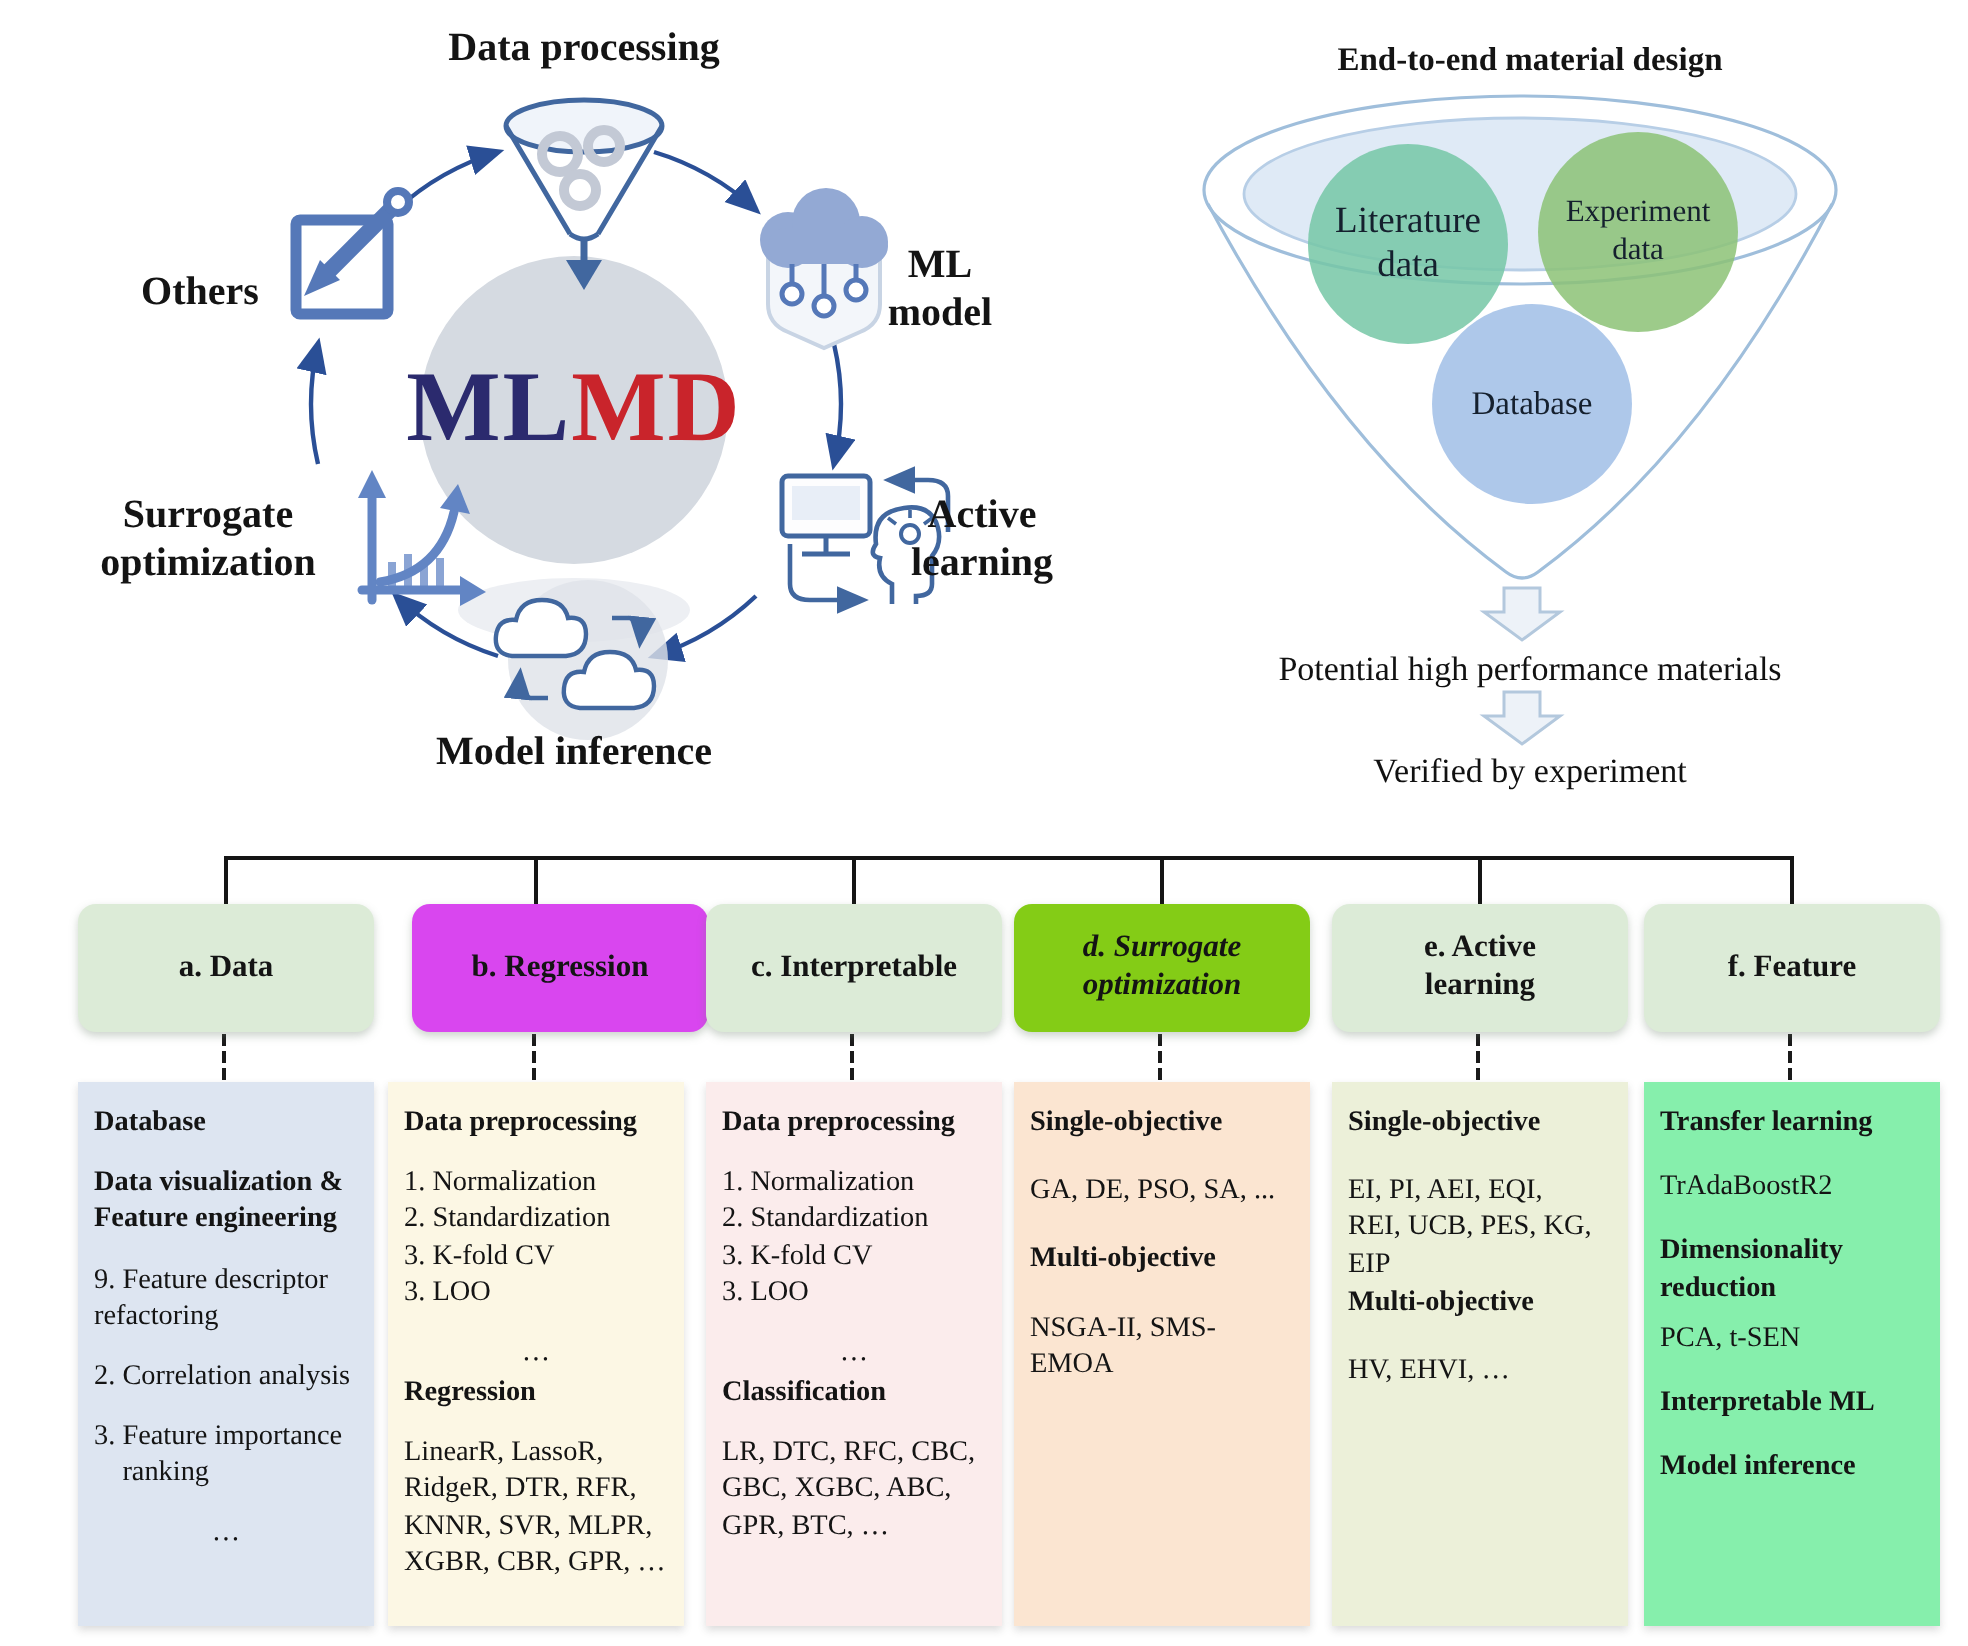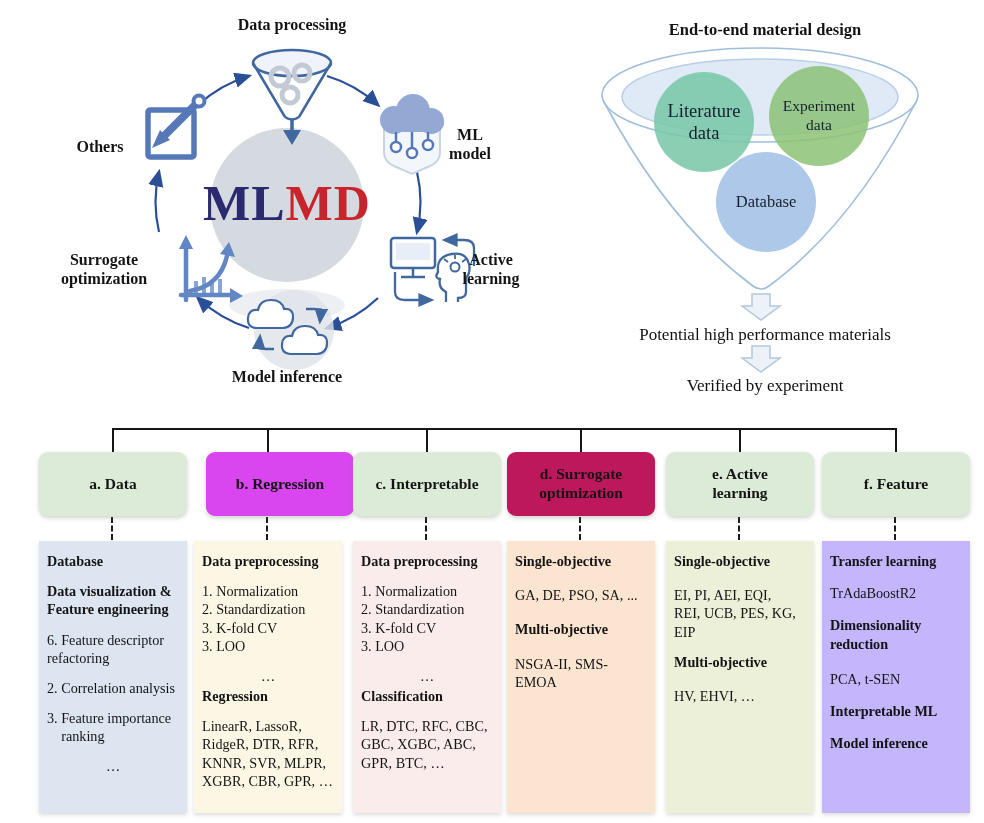--- a/index.html
+++ b/index.html
@@ -2,21 +2,21 @@
 <html><head>
 <meta charset="utf-8">
 <style>
   html,body{margin:0;padding:0;background:#fff;}
   .stage{position:relative;width:984px;height:823px;background:#ffffff;
          font-family:"Liberation Serif","DejaVu Serif",serif;overflow:hidden;color:#141414;}
   svg{position:absolute;left:0;top:0;}
 
   
   .cycle{position:absolute;left:28px;top:0;width:510px;height:415px;}
-  .clabel{position:absolute;transform:translate(-50%,-50%);font-weight:bold;font-size:16px;
+  .clabel{position:absolute;transform:translate(-50%,-50%);font-weight:bold;font-size:20px;
           line-height:1.18;color:#141414;white-space:pre-line;text-align:center;}
   .clabel.left{text-align:center;}
   .mlmd{position:absolute;left:259px;top:203px;transform:translate(-50%,-50%);
         font-size:50px;font-weight:bold;letter-spacing:1px;white-space:nowrap;}
   .mlmd .ml{color:#2b2a6e;}
   .mlmd .md{color:#c9242b;}
 
   
   .funnel{position:absolute;left:555px;top:10px;width:420px;height:400px;}
   .f-title{position:absolute;left:0;top:10px;width:100%;text-align:center;
@@ -204,31 +204,31 @@
     <div class="dash" style="left:111px;"></div>
     <div class="dash" style="left:266px;"></div>
     <div class="dash" style="left:425px;"></div>
     <div class="dash" style="left:579px;"></div>
     <div class="dash" style="left:738px;"></div>
     <div class="dash" style="left:894px;"></div>
 
     <div class="col-hdr" style="left: 39px; background: rgb(220, 235, 215);">a. Data</div>
     <div class="col-hdr" style="left: 206px; background: #d946ef;">b. Regression</div>
     <div class="col-hdr" style="left: 353px; background: rgb(220, 235, 215);">c. Interpretable</div>
-    <div class="col-hdr" style="left: 507px; background: #be185d;">d. Surrogate
+    <div class="col-hdr" style="left: 507px; background: #84cc16; font-style: italic;">d. Surrogate
 optimization</div>
     <div class="col-hdr" style="left: 666px; background: rgb(220, 235, 215);">e. Active
 learning</div>
     <div class="col-hdr" style="left: 822px; background: rgb(220, 235, 215);">f. Feature</div>
 
     <div class="col-body" style="left: 39px; background: rgb(221, 229, 241);">
       <div class="blk bold">Database</div>
       <div class="blk bold">Data visualization &amp;
 Feature engineering</div>
-      <div class="blk">6. Feature descriptor
+      <div class="blk">9. Feature descriptor
 refactoring</div>
       <div class="blk">2. Correlation analysis</div>
       <div class="blk">3. Feature importance
 &nbsp;&nbsp;&nbsp;&nbsp;ranking</div>
       <div class="blk center">…</div>
     </div>
 
     <div class="col-body" style="left: 194px; background: rgb(252, 247, 228);">
       <div class="blk bold">Data preprocessing</div>
       <div class="blk">1. Normalization
@@ -259,31 +259,31 @@
     <div class="col-body" style="left: 507px; background: rgb(251, 229, 209);">
       <div class="blk bold" style="margin-bottom:16px;">Single-objective</div>
       <div class="blk" style="margin-bottom:16px;">GA, DE, PSO, SA, ...</div>
       <div class="blk bold" style="margin-bottom:16px;">Multi-objective</div>
       <div class="blk">NSGA-II, SMS-
 EMOA</div>
     </div>
 
     <div class="col-body" style="left: 666px; background: rgb(236, 240, 217);">
       <div class="blk bold" style="margin-bottom:16px;">Single-objective</div>
-      <div class="blk" style="margin-bottom:12px;">EI, PI,  AEI, EQI,
+      <div class="blk" style="margin-bottom:1px;">EI, PI,  AEI, EQI,
 REI, UCB, PES, KG,
 EIP</div>
       <div class="blk bold" style="margin-bottom:16px;">Multi-objective</div>
       <div class="blk">HV, EHVI, …</div>
     </div>
 
-    <div class="col-body" style="left: 822px; background: #c4b5fd;">
+    <div class="col-body" style="left: 822px; background: #86efac;">
       <div class="blk bold" style="margin-bottom:14px;">Transfer learning</div>
       <div class="blk" style="margin-bottom:14px;">TrAdaBoostR2</div>
-      <div class="blk bold" style="margin-bottom:17px;">Dimensionality
+      <div class="blk bold" style="margin-bottom:7px;">Dimensionality
 reduction</div>
       <div class="blk" style="margin-bottom:14px;">PCA, t-SEN</div>
       <div class="blk bold" style="margin-bottom:14px;">Interpretable ML</div>
       <div class="blk bold">Model inference</div>
     </div>
   </div>
 
 </div>
 
 </body></html>

